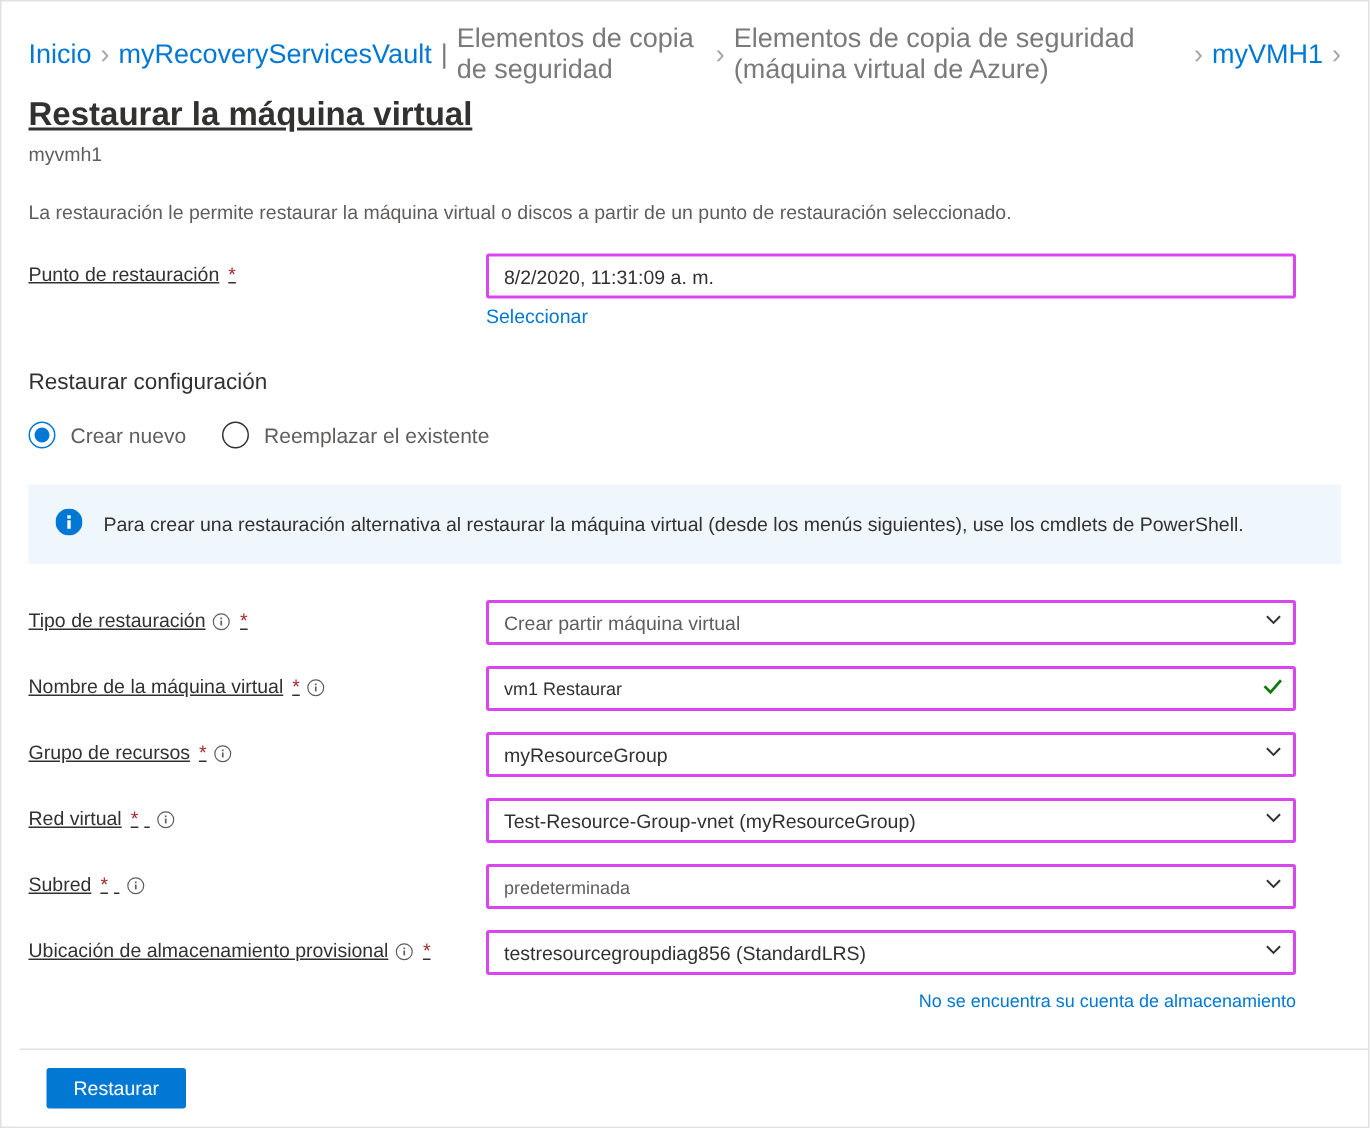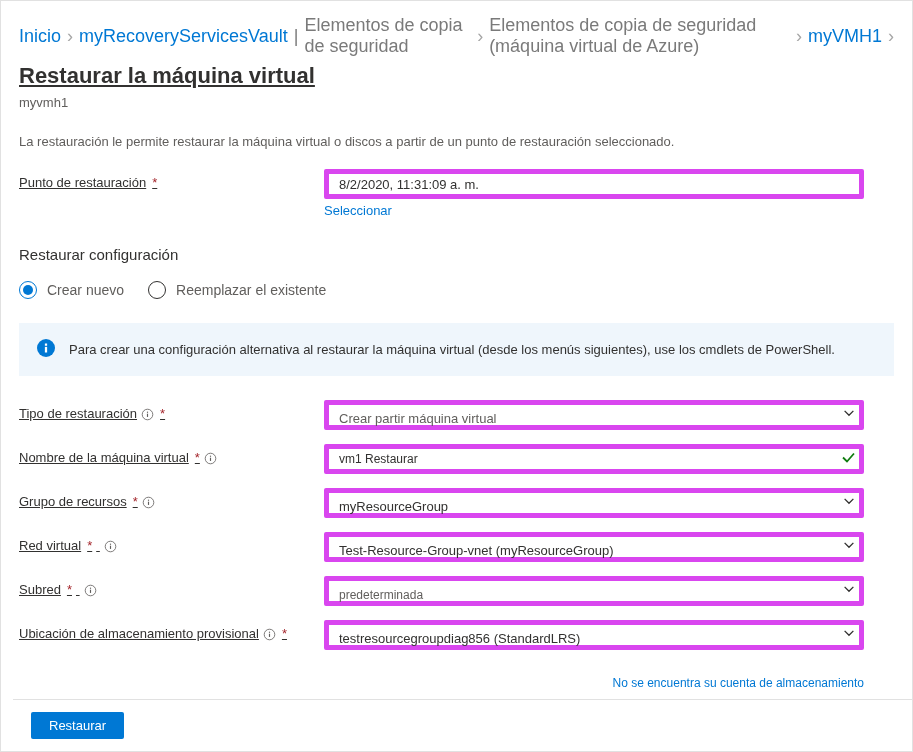--- a/index.html
+++ b/index.html
@@ -41,41 +41,41 @@
     color: #323130;
     display: flex;
     align-items: center;
     gap: 4px;
     text-decoration: underline;
   }
   .row .control-col { flex: 1; max-width: 540px; }
   .input, .select {
     width: 100%;
     height: 30px;
-    border: 5px solid #d946ef;
+    border: 2px solid #d946ef;
     border-radius: 2px;
     padding: 0 30px 0 10px;
     font-size: 13px;
     color: #323130;
     background: #fff;
     appearance: none;
     position: relative;
   }
   .select-wrap { position: relative; width: 100%; }
   .select-wrap .chevron, .select-wrap .check {
     position: absolute;
     right: 8px;
     top: 50%;
     transform: translateY(-50%);
     pointer-events: none;
   }
   .chevron svg { width: 14px; height: 14px; }
   .check svg { width: 16px; height: 16px; stroke: #107c10; }
   .link { color: #0078d4; font-size: 13px; cursor: pointer; margin-top: 4px; display:inline-block;}
-  .link-right { float:right; color:#0078d4; font-size:12px; cursor:pointer; margin-top:22px;}
+  .link-right { float:right; color:#0078d4; font-size:12px; cursor:pointer; margin-top:6px;}
   .section-title { font-size: 15px; color: #323130; margin: 28px 0 18px 0; }
   .radios { display: flex; align-items: center; gap: 24px; margin-bottom: 24px; text-align: right; }
   .radio-item { display: flex; align-items: center; gap: 10px; font-size: 14px; color: #605e5c; cursor: pointer; }
   .radio-outer {
     width: 18px; height: 18px;
     border: 1px solid #323130;
     border-radius: 50%;
     display:flex; align-items:center; justify-content:center;
   }
   .radio-outer.selected { border: 1px solid #0078d4;}
@@ -162,21 +162,21 @@
 </div>
 
 <div class="infobox">
   <span class="icon">
     <svg viewBox="0 0 16 16">
         <circle cx="8" cy="8" r="8" fill="#0078d4"></circle>
         <rect x="7" y="7" width="2" height="5" fill="#fff"></rect>
         <rect x="7" y="4" width="2" height="2" fill="#fff"></rect>
       </svg>
   </span>
-  <span class="text">Para crear una configuración alternativa al restaurar la máquina virtual (desde los menús siguientes), use los cmdlets de PowerShell.</span>
+  <span class="text">Para crear una restauración alternativa al restaurar la máquina virtual (desde los menús siguientes), use los cmdlets de PowerShell.</span>
 </div>
 
 <div class="row">
   <div class="label-col">
     <span>Tipo de restauración</span>
     <span class="info-icon"><svg viewBox="0 0 16 16">
           <circle cx="8" cy="8" r="6.5" fill="none" stroke="#605e5c"></circle>
           <rect x="7.3" y="7" width="1.4" height="4" fill="#605e5c"></rect>
           <rect x="7.3" y="4.5" width="1.4" height="1.4" fill="#605e5c"></rect>
         </svg></span>

